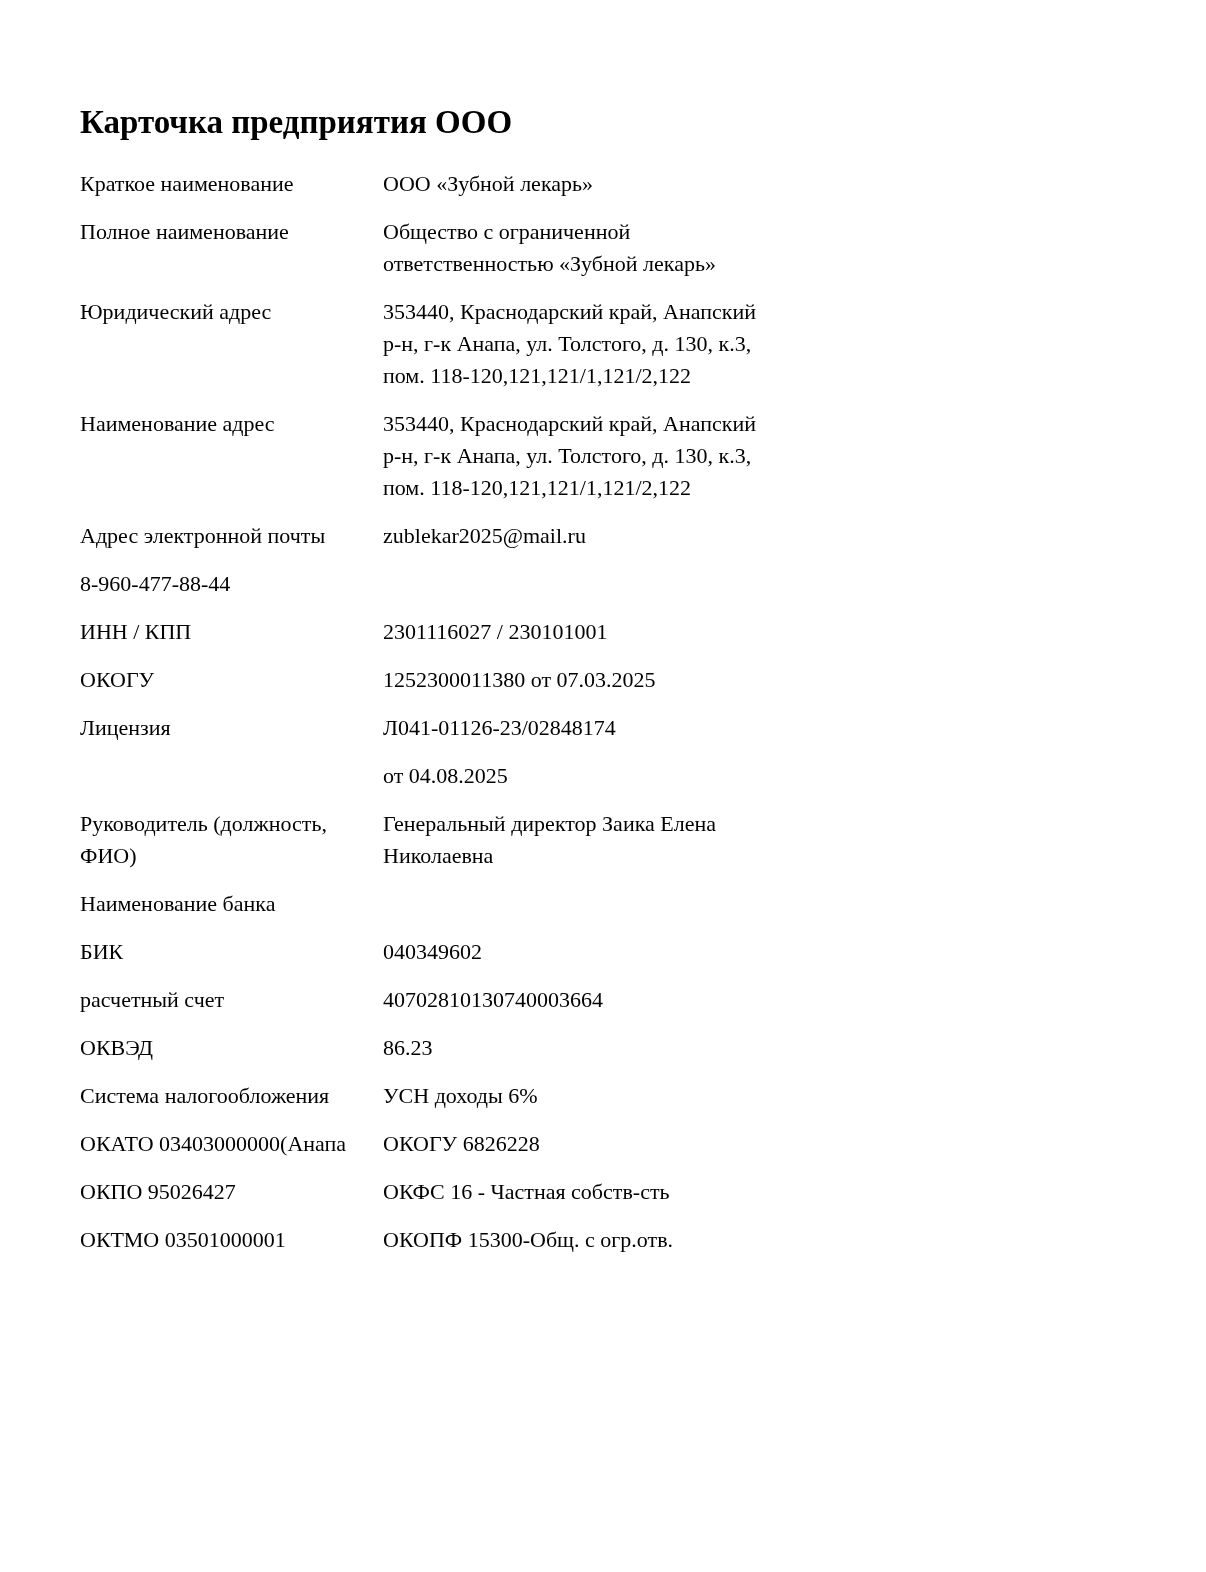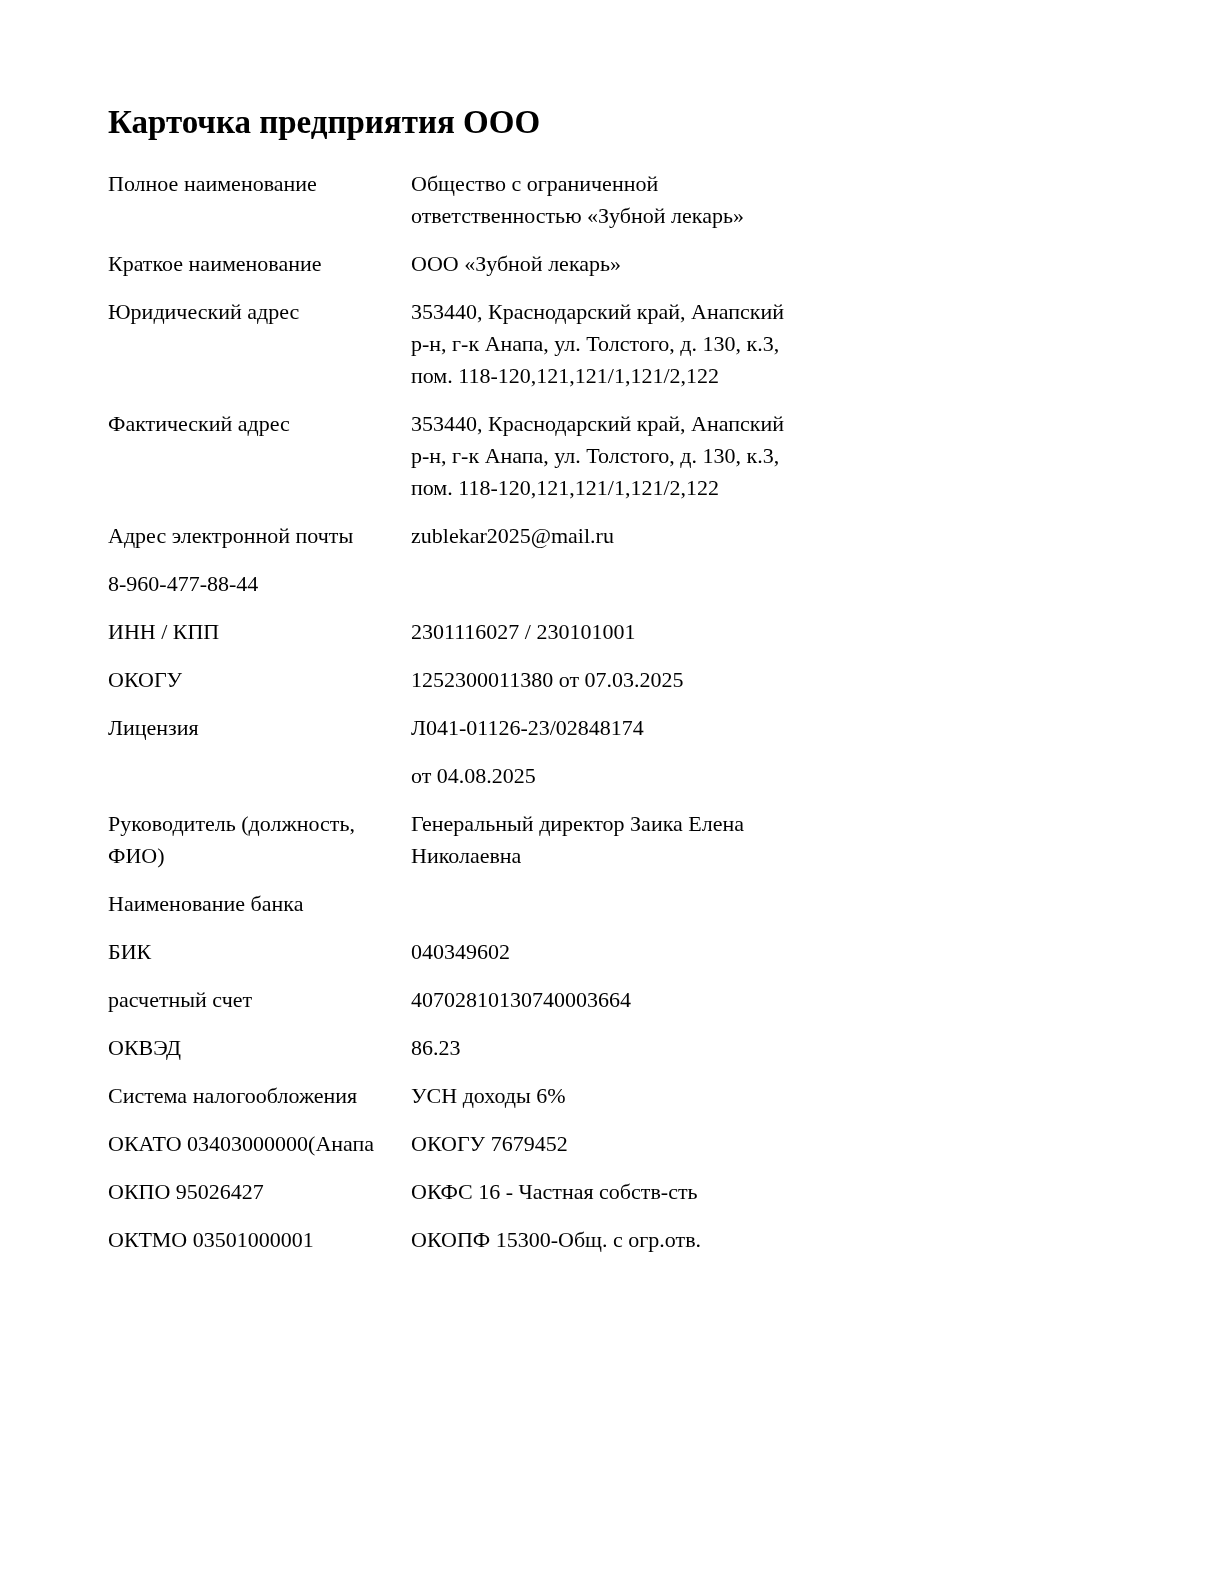--- a/index.html
+++ b/index.html
@@ -9,21 +9,21 @@
   }
   body {
     width: 1206px;
     min-height: 1572px;
     box-sizing: border-box;
     font-family: "Liberation Serif", "DejaVu Serif", serif;
     color: #000000;
   }
   .page {
     box-sizing: border-box;
-    padding: 104px 120px 80px 108px;
+    padding: 104px 120px 80px 80px;
   }
   .doc-title {
     font-size: 33px;
     font-weight: bold;
     margin: 0 0 27px 0;
     white-space: nowrap;
   }
   .rows {
     display: block;
   }
@@ -44,39 +44,39 @@
     margin-top: 16px;
   }
 </style>
 </head>
 <body>
 
 <div class="page">
   <h1 class="doc-title">Карточка предприятия ООО</h1>
   <div class="rows" id="rows">
       <div class="row">
+        <div class="cell label">Краткое наименование</div>
+        <div class="cell value">
+          <p>ООО «Зубной лекарь»</p>
+        </div>
+      </div>
+      <div class="row">
         <div class="cell label">Полное наименование</div>
         <div class="cell value">
           <p>Общество с ограниченной ответственностью «Зубной лекарь»</p>
-        </div>
-      </div>
-      <div class="row">
-        <div class="cell label">Краткое наименование</div>
-        <div class="cell value">
-          <p>ООО «Зубной лекарь»</p>
         </div>
       </div>
       <div class="row">
         <div class="cell label">Юридический адрес</div>
         <div class="cell value">
           <p>353440, Краснодарский край, Анапский р-н, г-к Анапа, ул. Толстого, д. 130, к.3, пом. 118-120,121,121/1,121/2,122</p>
         </div>
       </div>
       <div class="row">
-        <div class="cell label">Фактический адрес</div>
+        <div class="cell label">Наименование адрес</div>
         <div class="cell value">
           <p>353440, Краснодарский край, Анапский р-н, г-к Анапа, ул. Толстого, д. 130, к.3, пом. 118-120,121,121/1,121/2,122</p>
         </div>
       </div>
       <div class="row">
         <div class="cell label">Адрес электронной почты</div>
         <div class="cell value">
           <p>zublekar2025@mail.ru</p>
         </div>
       </div>
@@ -133,21 +133,21 @@
       </div>
       <div class="row">
         <div class="cell label">Система налогообложения</div>
         <div class="cell value">
           <p>УСН доходы 6%</p>
         </div>
       </div>
       <div class="row">
         <div class="cell label">ОКАТО 03403000000(Анапа</div>
         <div class="cell value">
-          <p>ОКОГУ 7679452</p>
+          <p>ОКОГУ 6826228</p>
         </div>
       </div>
       <div class="row">
         <div class="cell label">ОКПО 95026427</div>
         <div class="cell value">
           <p>ОКФС 16 - Частная собств-сть</p>
         </div>
       </div>
       <div class="row">
         <div class="cell label">ОКТМО 03501000001</div>

